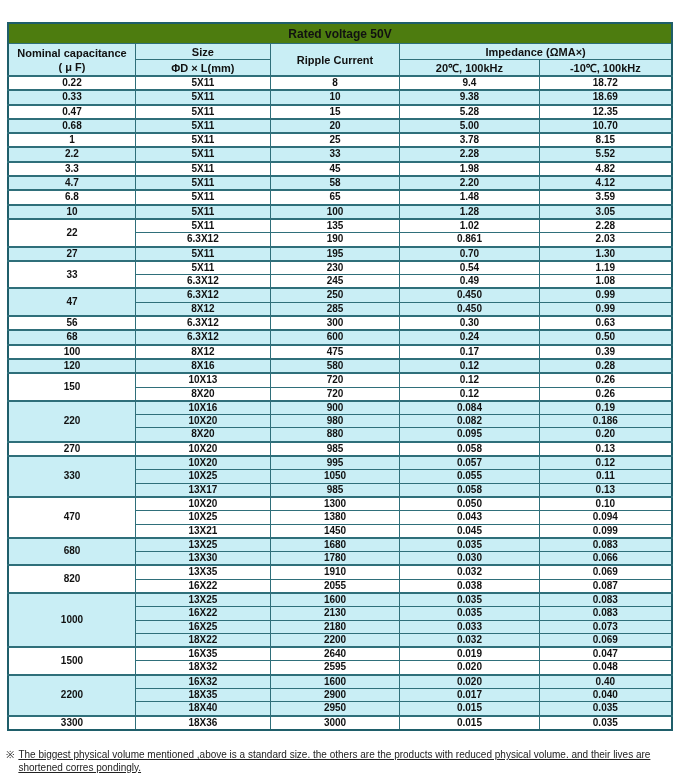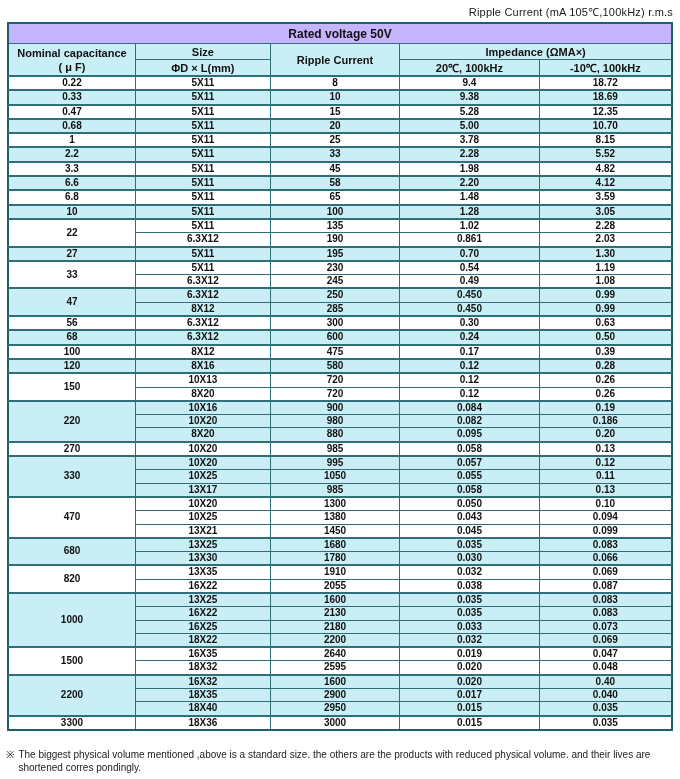--- a/index.html
+++ b/index.html
@@ -38,21 +38,21 @@
     vertical-align: middle;
     padding: 0;
     overflow: hidden;
     white-space: nowrap;
     color: #111111;
   }
   .spec .title-row td {
     height: 19px;
     font-size: 12px;
     font-weight: bold;
-    background: #c4b5fd;
+    background: #4d7c0f;
   }
   .spec thead th {
     background: #c9eef5;
     font-weight: bold;
     font-size: 11px;
     height: 15px;
   }
   .spec thead .two-line {
     line-height: 14px;
     text-align: center;
@@ -69,33 +69,32 @@
     position: absolute;
     left: 6px;
     top: 749px;
     width: 670px;
     font-size: 10px;
     color: #222222;
     line-height: 12.5px;
     display: flex;
   }
   .footnote .marker { flex: 0 0 auto; margin-right: 4px; }
-  .footnote .note-text { flex: 1 1 auto; }
+  .footnote .note-text { flex: 1 1 auto; text-decoration: underline; }
   col.c1 { width: 19.2%; }
   col.c2 { width: 20.3%; }
   col.c3 { width: 19.5%; }
   col.c4 { width: 21.0%; }
   col.c5 { width: 20.0%; }
 </style>
 </head>
 <body>
 
 <div class="page">
 
-  <div class="top-note">Ripple Current (mA 105℃,100kHz) r.m.s</div>
 
   <table class="spec">
     <colgroup>
       <col class="c1">
         <col class="c2">
         <col class="c3">
         <col class="c4">
         <col class="c5">
     </colgroup>
     <thead>
@@ -161,21 +160,21 @@
           <td>5.52</td>
         </tr>
         <tr class="group-start">
           <td rowspan="1">3.3</td>
           <td>5X11</td>
           <td>45</td>
           <td>1.98</td>
           <td>4.82</td>
         </tr>
         <tr class="hl group-start">
-          <td rowspan="1">6.6</td>
+          <td rowspan="1">4.7</td>
           <td>5X11</td>
           <td>58</td>
           <td>2.20</td>
           <td>4.12</td>
         </tr>
         <tr class="group-start">
           <td rowspan="1">6.8</td>
           <td>5X11</td>
           <td>65</td>
           <td>1.48</td>

